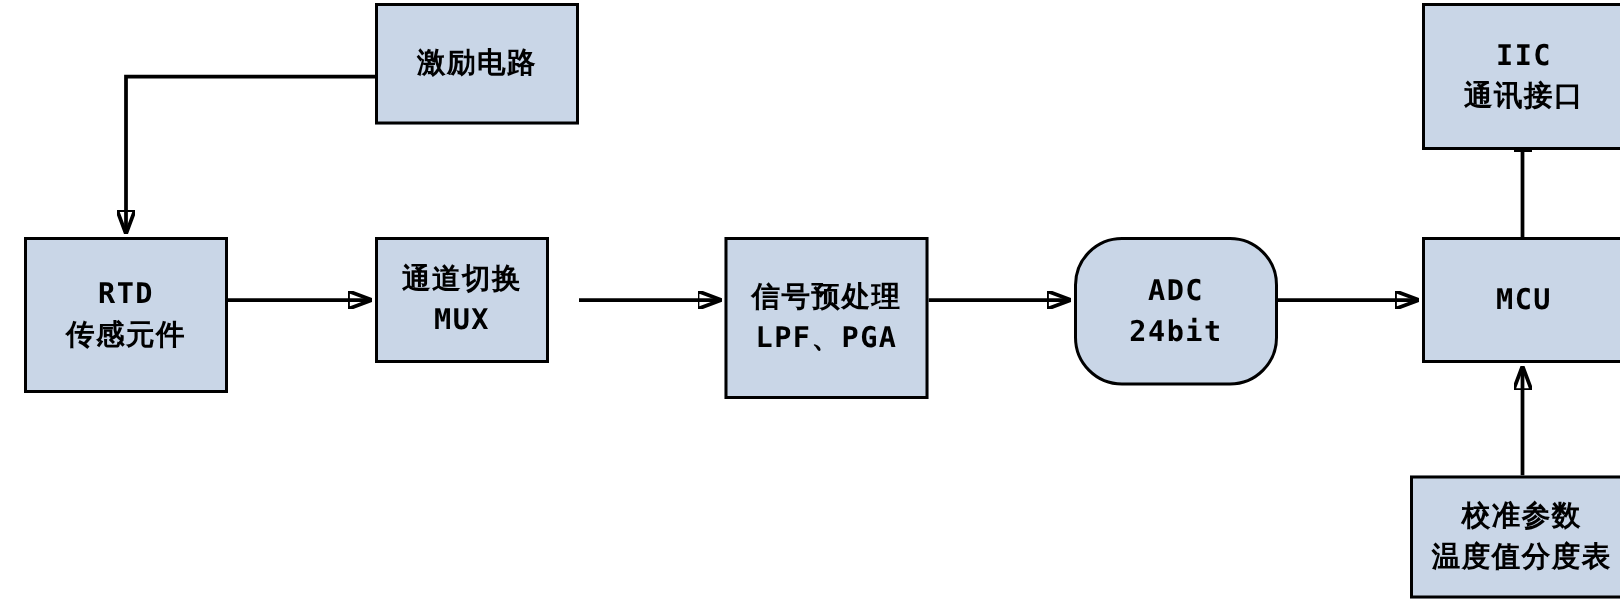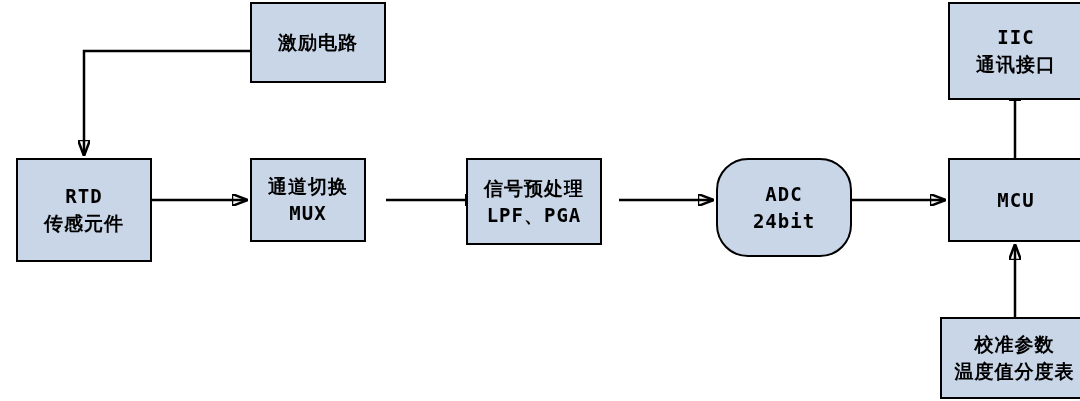--- a/index.html
+++ b/index.html
@@ -42,21 +42,21 @@
     color: #000000;
     font-size: 19px;
     font-weight: bold;
     line-height: 27px;
     letter-spacing: 1px;
   }
   
   .n-excitation { left: 237px; top: 2px;   width: 136px; height: 81px; }
   .n-rtd        { left: 3px;   top: 158px; width: 136px; height: 104px; }
   .n-mux        { left: 237px; top: 158px; width: 116px; height: 84px; }
-  .n-preprocess { left: 453px; top: 158px; width: 136px; height: 87px; justify-content: center; }
+  .n-preprocess { left: 470px; top: 158px; width: 136px; height: 108px; justify-content: center; }
   .n-adc        { left: 703px; top: 158px; width: 136px; height: 99px; border-radius: 32px; }
   .n-mcu        { left: 935px; top: 158px; width: 136px; height: 84px; }
   .n-iic        { left: 935px; top: 2px;   width: 136px; height: 98px; }
   .n-calibration{ left: 927px; top: 317px; width: 149px; height: 82px; }
 </style>
 </head>
 <body>
 
 <div class="canvas">
 

